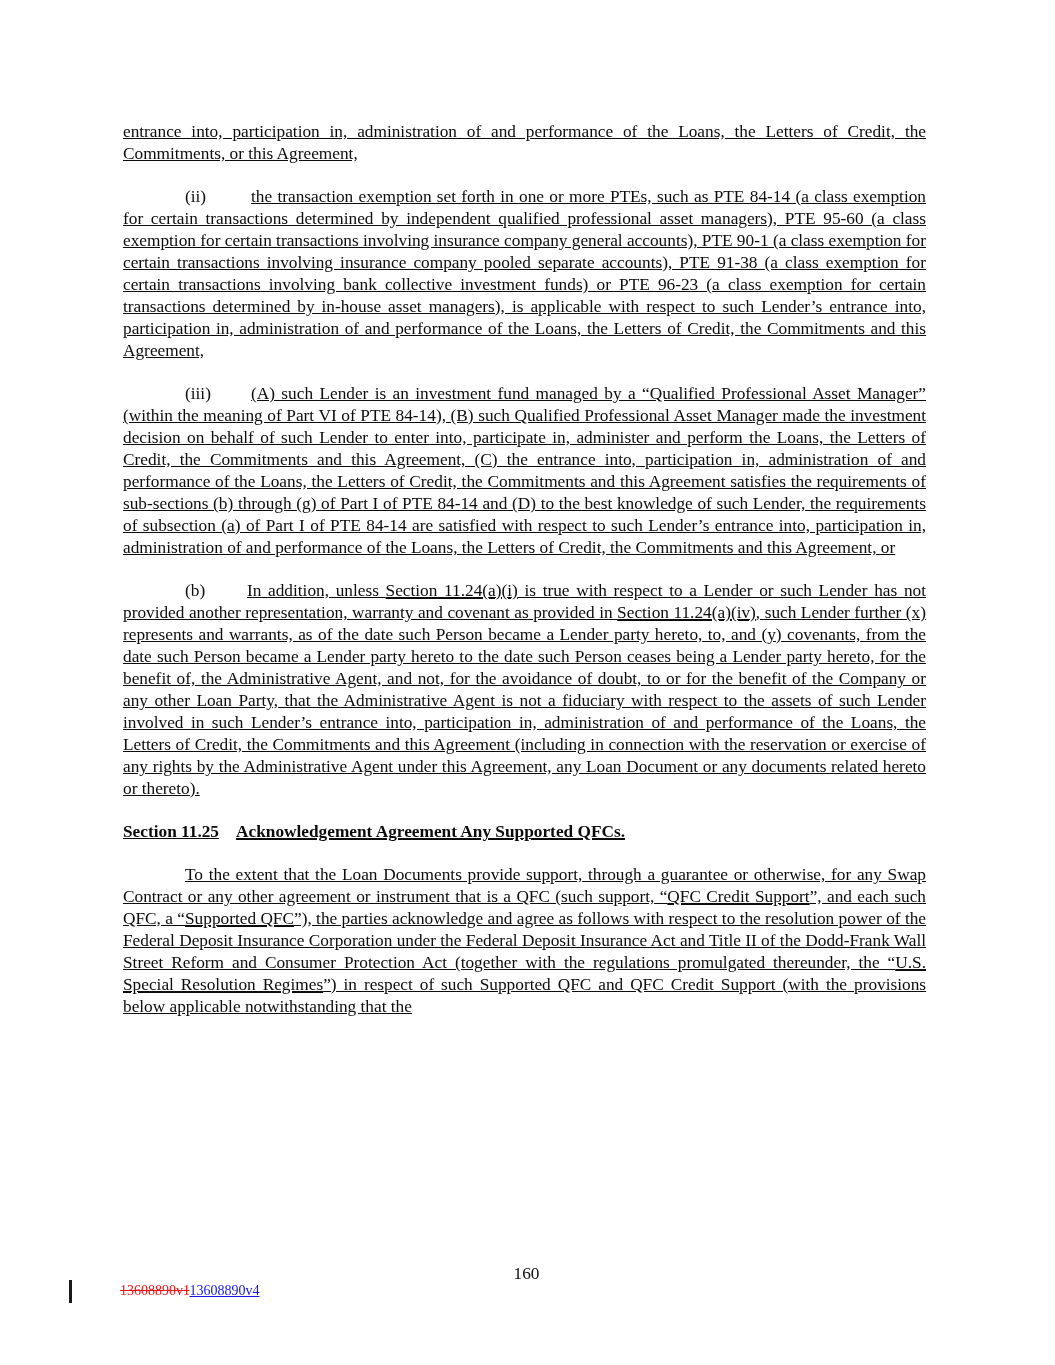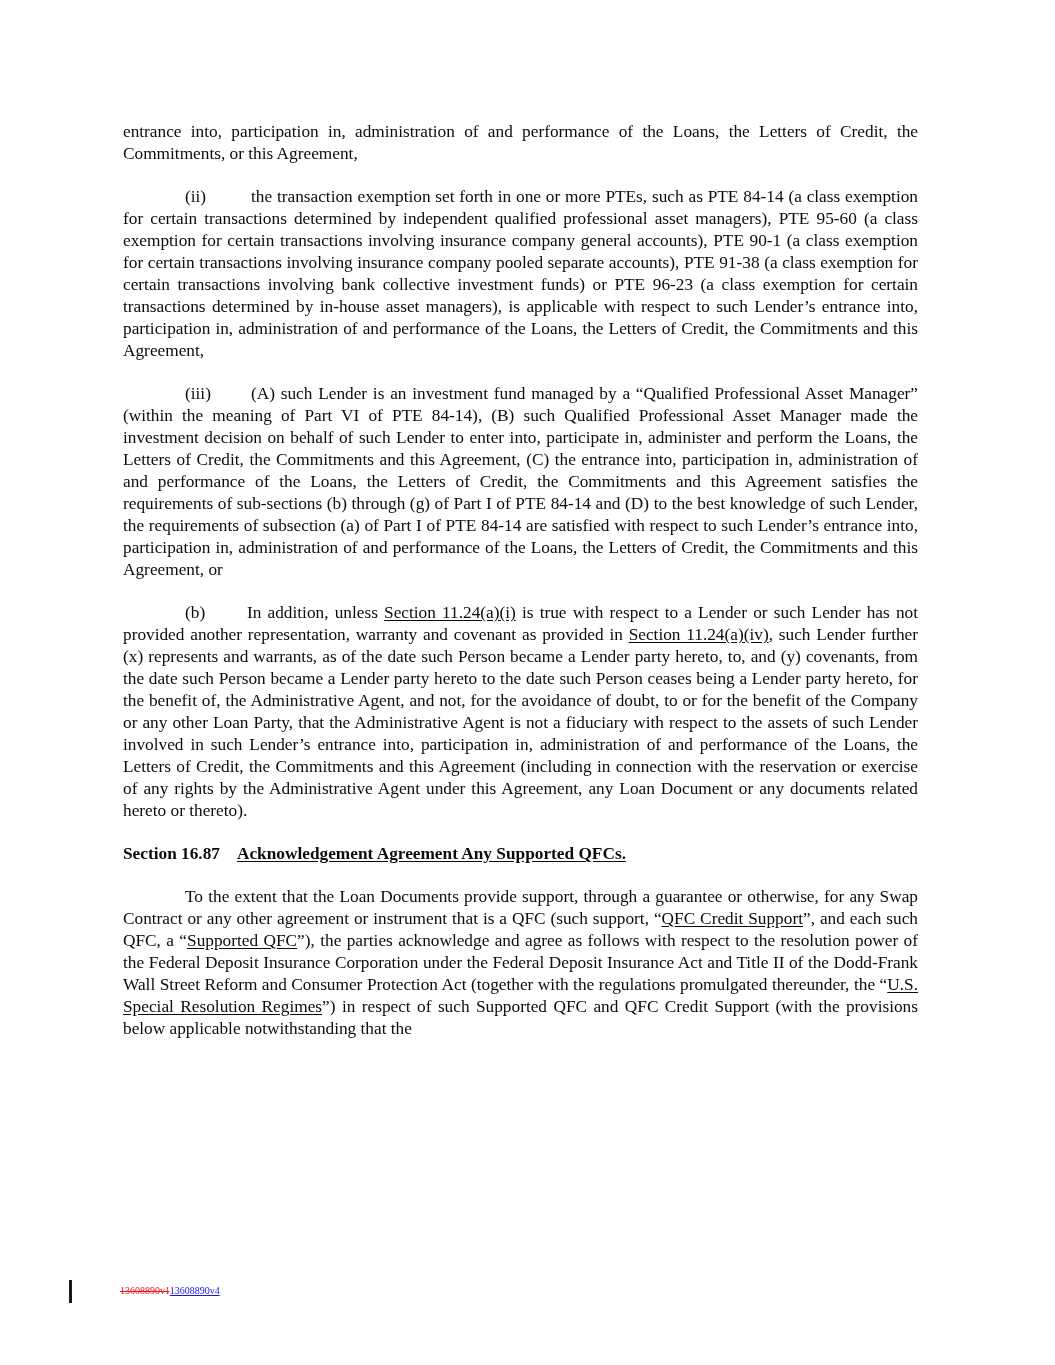--- a/index.html
+++ b/index.html
@@ -19,21 +19,22 @@
     color: #0c0c0c;
   }
   .content {
     position: absolute;
     left: 123px;
     top: 121px;
     width: 807px;
     text-align: justify;
   }
   .content p {
-    margin: 0 12px 21px 0;
+    margin: 0 4px 21px 0;
+    text-decoration: underline;
   }
   
   .p-cont {
     margin-left: 125px;
   }
   
   .p-sub {
     margin-left: 125px;
     text-indent: 62px;
   }
@@ -76,21 +77,21 @@
     left: 123px;
     width: 807px;
     top: 1263px;
     text-align: center;
     font-size: 17.3px;
   }
   .revision-footer {
     position: absolute;
     left: 120px;
     top: 1282px;
-    font-size: 10px;
+    font-size: 14px;
     line-height: 18px;
     white-space: nowrap;
     text-align: center;
   }
   .doc-id-deleted {
     text-decoration: line-through;
   }
   .doc-id-inserted {
     text-decoration: underline;
   }
@@ -119,27 +120,28 @@
     <p class="p-sub">
       <span class="clause-label">(iii)</span><span><span>(A) such Lender is an investment fund managed by a “Qualified Professional Asset Manager” (within the meaning of Part VI of PTE 84-14), (B) such Qualified Professional Asset Manager made the investment decision on behalf of such Lender to enter into, participate in, administer and perform the Loans, the Letters of Credit, the Commitments and this Agreement, (C) the entrance into, participation in, administration of and performance of the Loans, the Letters of Credit, the Commitments and this Agreement satisfies the requirements of sub-sections (b) through (g) of Part I of PTE 84-14 and (D) to the best knowledge of such Lender, the requirements of subsection (a) of Part I of PTE 84-14 are satisfied with respect to such Lender’s entrance into, participation in, administration of and performance of the Loans, the Letters of Credit, the Commitments and this Agreement, or</span></span>
     </p>
 
 
     <p class="p-b">
       <span class="clause-label-b">(b)</span><span><span>In addition, unless </span><span class="u">Section 11.24(a)(i)</span><span> is true with respect to a Lender or such Lender has not provided another representation, warranty and covenant as provided in </span><span class="u">Section 11.24(a)(iv)</span><span>, such Lender further (x) represents and warrants, as of the date such Person became a Lender party hereto, to, and (y) covenants, from the date such Person became a Lender party hereto to the date such Person ceases being a Lender party hereto, for the benefit of, the Administrative Agent, and not, for the avoidance of doubt, to or for the benefit of the Company or any other Loan Party, that the Administrative Agent is not a fiduciary with respect to the assets of such Lender involved in such Lender’s entrance into, participation in, administration of and performance of the Loans, the Letters of Credit, the Commitments and this Agreement (including in connection with the reservation or exercise of any rights by the Administrative Agent under this Agreement, any Loan Document or any documents related hereto or thereto).</span></span>
     </p>
 
     <p class="heading">
-      <span>Section 16.87</span><span class="h-gap"></span><span class="u">Acknowledgement Agreement Any Supported QFCs.</span>
+      <span>Section 11.25</span><span class="h-gap"></span><span class="u">Acknowledgement Agreement Any Supported QFCs.</span>
     </p>
 
     <p class="p-body"><span>To the extent that the Loan Documents provide support, through a guarantee or otherwise, for any Swap Contract or any other agreement or instrument that is a QFC (such support, “</span><span class="u">QFC Credit Support</span><span>”, and each such QFC, a “</span><span class="u">Supported QFC</span><span>”), the parties acknowledge and agree as follows with respect to the resolution power of the Federal Deposit Insurance Corporation under the Federal Deposit Insurance Act and Title II of the Dodd-Frank Wall Street Reform and Consumer Protection Act (together with the regulations promulgated thereunder, the “</span><span class="u">U.S. Special Resolution Regimes</span><span>”) in respect of such Supported QFC and QFC Credit Support (with the provisions below applicable notwithstanding that the</span></p>
 
   </div>
 
+  <div class="page-number">160</div>
 
   <div class="change-bar"></div>
 
   <div class="revision-footer">
     <span class="doc-id-deleted" style="color: rgb(240, 20, 20);">13608890v1</span><span class="doc-id-inserted" style="color: rgb(20, 20, 230);">13608890v4</span>
   </div>
 
 </div>
 
 </body></html>

